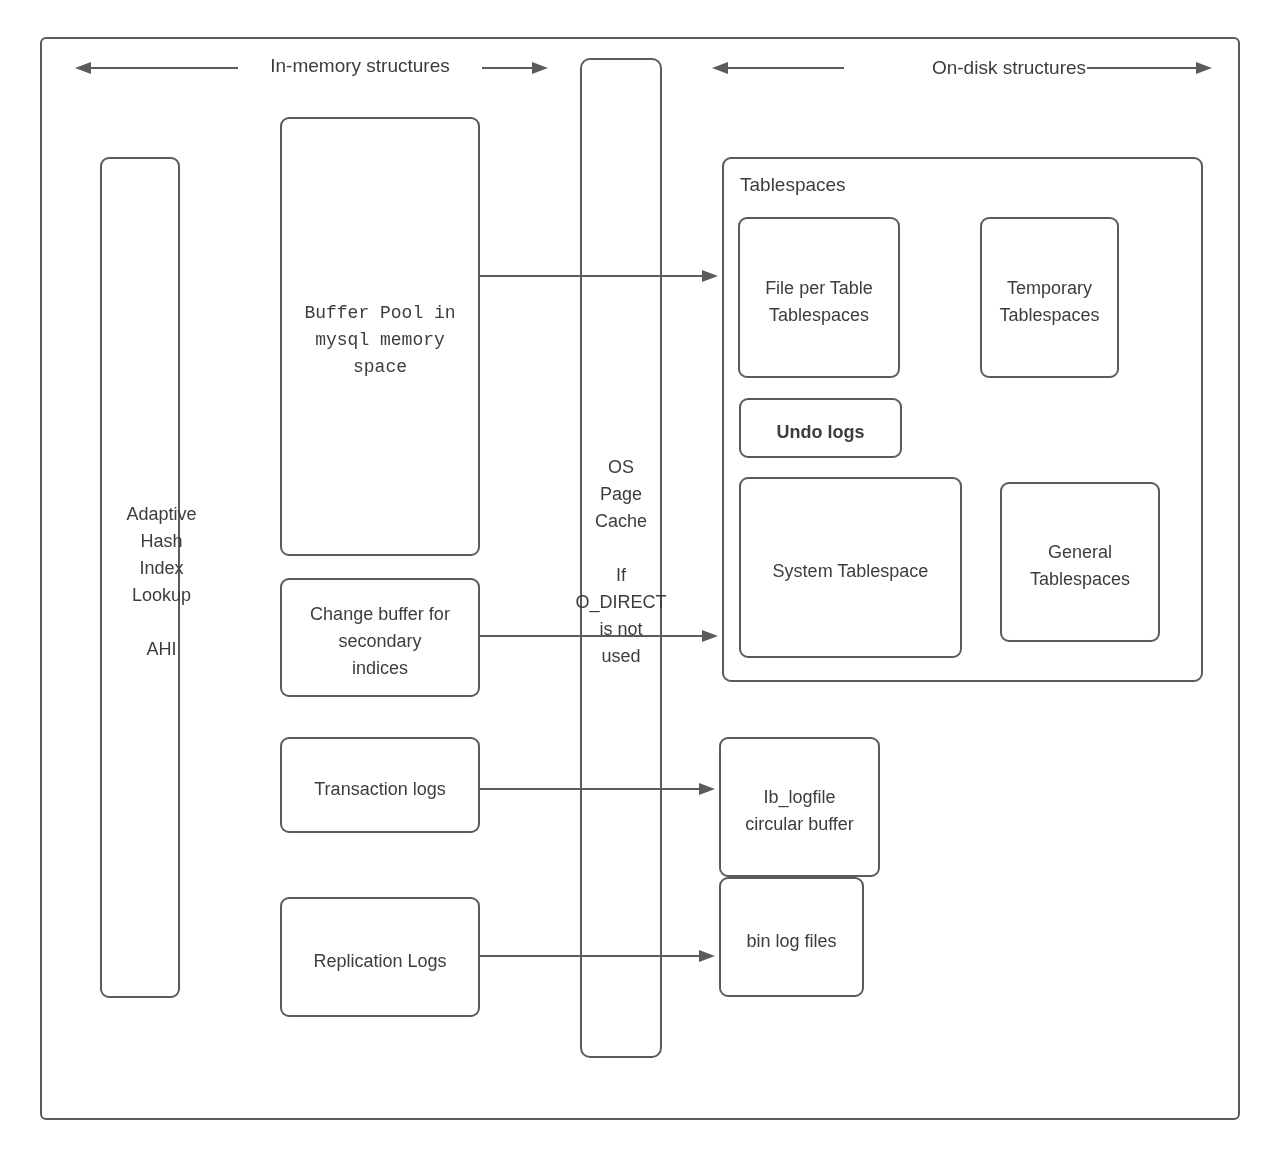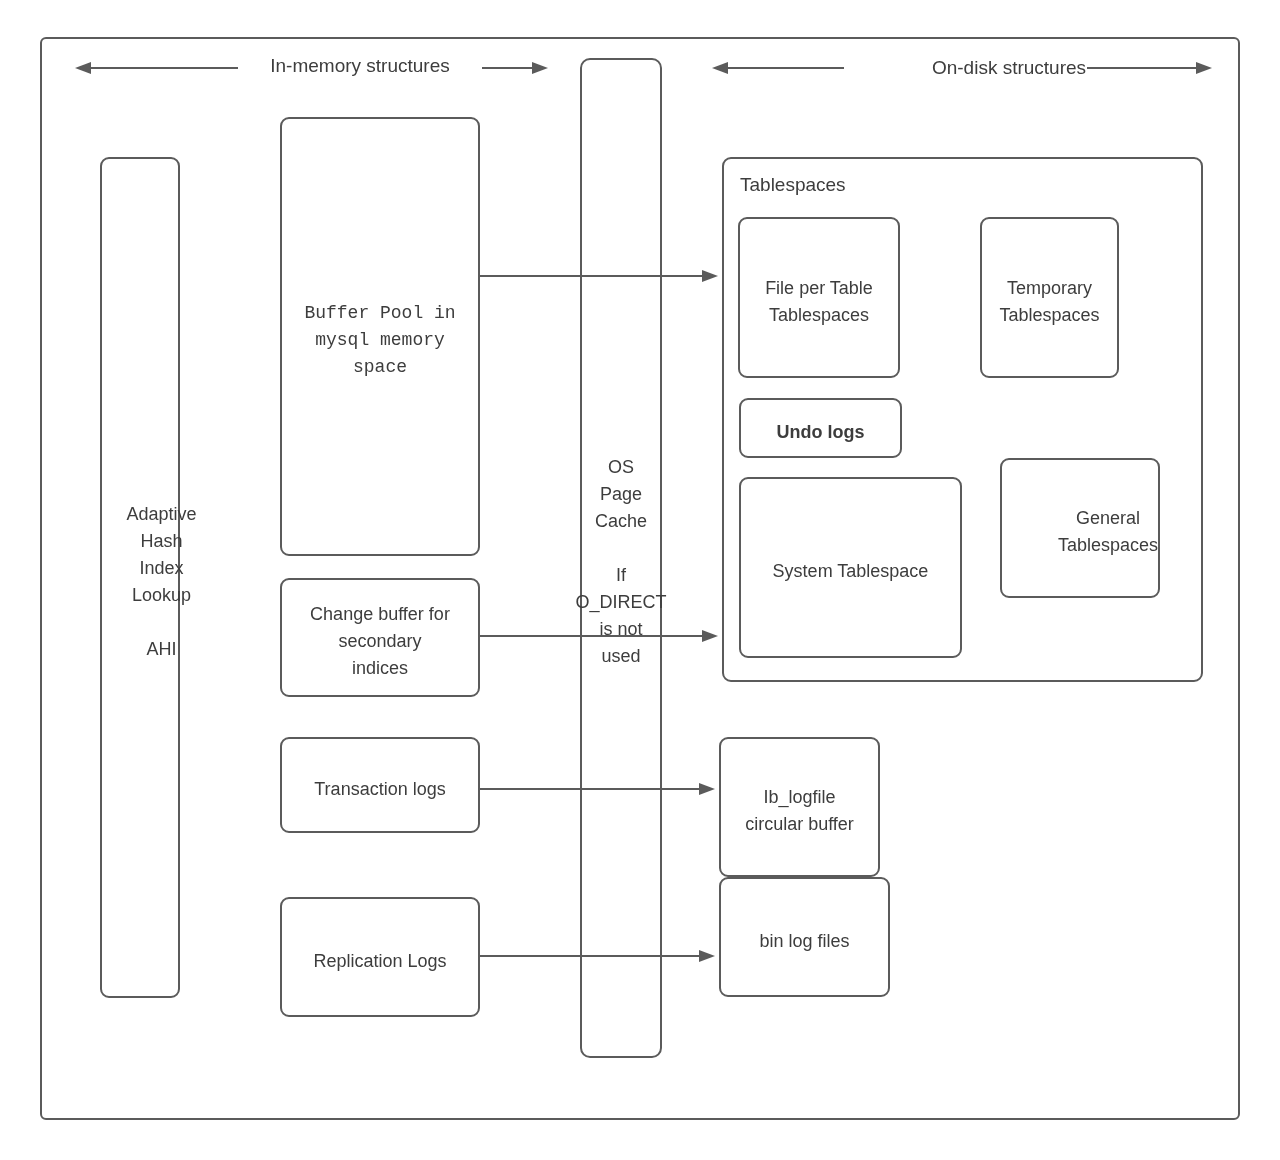--- a/index.html
+++ b/index.html
@@ -127,31 +127,31 @@
 </div>
 
 <div class="box" style="left:739px;top:398px;width:163px;height:60px;font-weight:bold;">
   <span class="label">Undo logs</span>
 </div>
 
 <div class="box" style="left:739px;top:477px;width:223px;height:181px;">
   <span class="label">System Tablespace</span>
 </div>
 
-<div class="box" style="left:1000px;top:458px;width:160px;height:140px;justify-content:flex-end;">
+<div class="box" style="left:1000px;top:482px;width:160px;height:160px;">
   <span class="label">General
 Tablespaces</span>
 </div>
 
 <div class="box" style="left:719px;top:737px;width:161px;height:140px;">
   <span class="label">Ib_logfile
 circular buffer</span>
 </div>
 
-<div class="box" style="left:719px;top:877px;width:171px;height:120px;">
+<div class="box" style="left:719px;top:877px;width:145px;height:120px;">
   <span class="label">bin log files</span>
 </div>
 
 <div>
   <span class="hline" style="left:480px;top:275px;width:223px;"></span>
   <span class="head-right" style="left:702px;top:270px;"></span>
 </div>
 
 <div>
   <span class="hline" style="left:480px;top:635px;width:223px;"></span>

